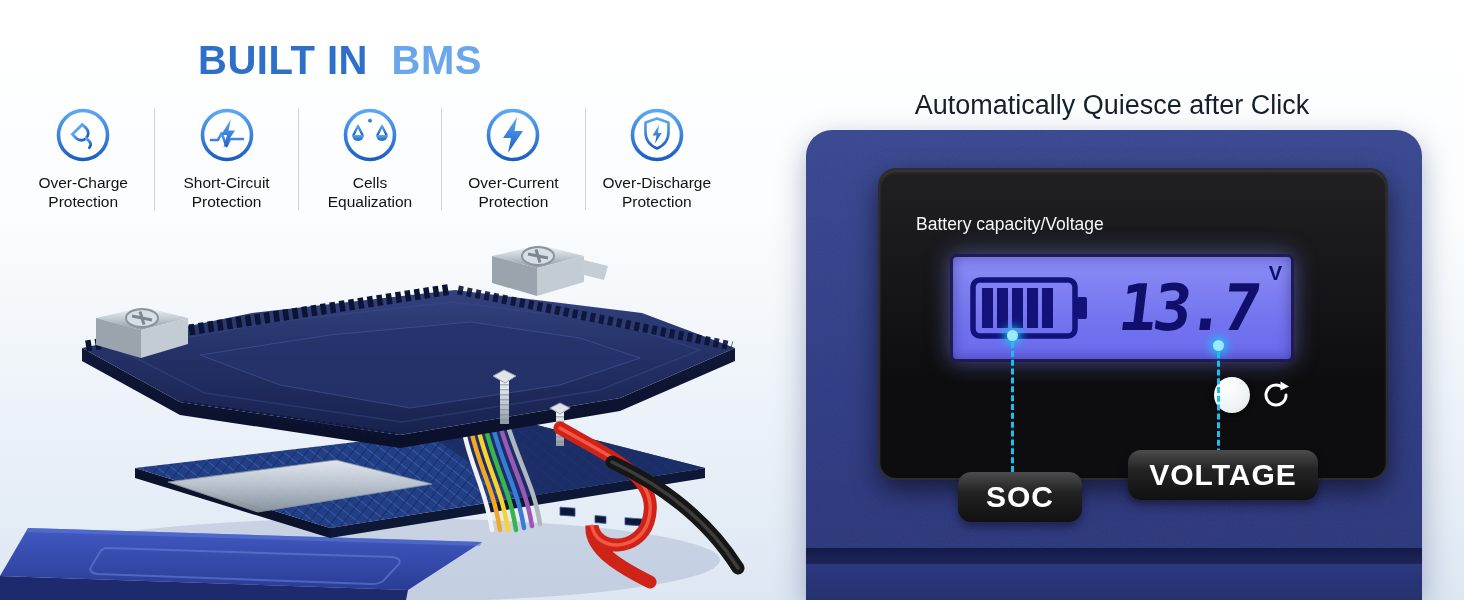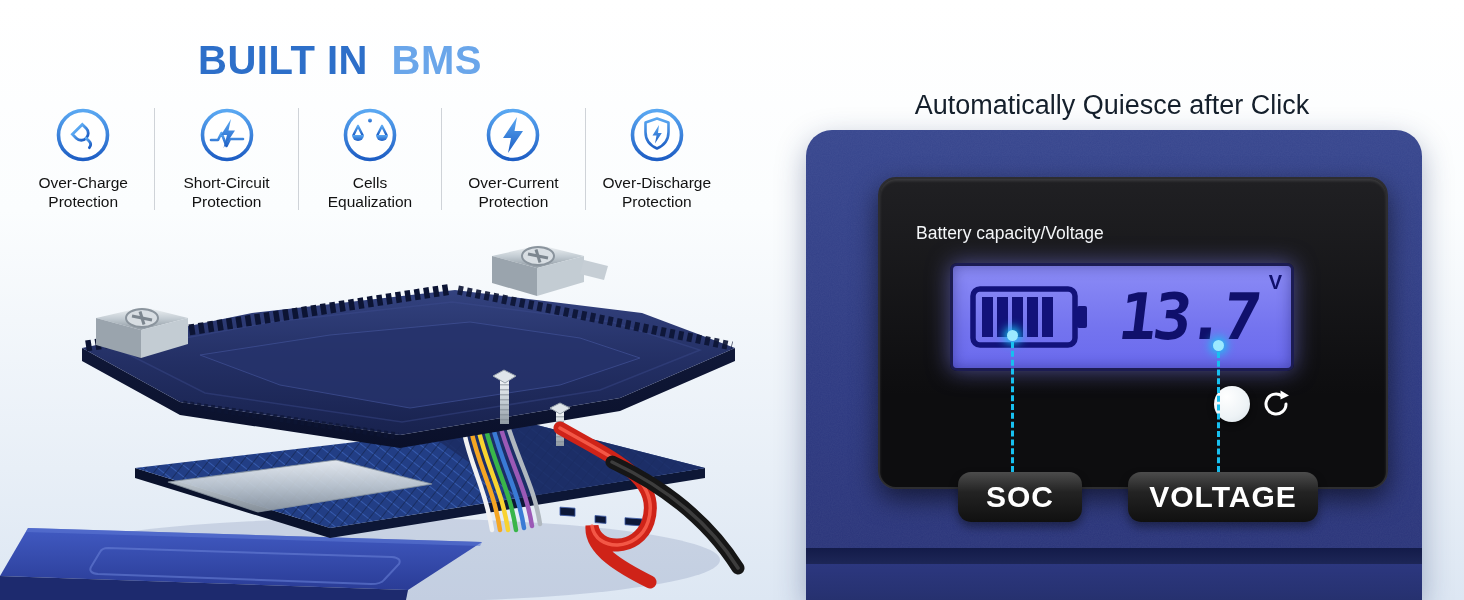--- a/index.html
+++ b/index.html
@@ -45,21 +45,20 @@
   }
   .panel-bottom {
     position: absolute; left: 0; top: 434px; width: 100%; height: 36px;
     background: linear-gradient(180deg, #2c377f 0%, #26316f 100%);
   }
   .module {
     position: absolute; left: 72px; top: 38px; width: 510px; height: 312px;
     border-radius: 18px; border: 2px solid #2d2d30;
     background: linear-gradient(180deg, #202023 0%, #0d0d0f 70%);
     box-shadow: inset 0 2px 3px rgba(255,255,255,0.12), 0 10px 26px rgba(0,0,0,0.55);
-    margin-top: 9px;
   }
   .module-label { position: absolute; left: 36px; top: 44px; color: #f4f6f8; font-size: 17.5px; }
   .lcd {
     position: absolute; left: 70px; top: 84px; width: 344px; height: 108px;
     border-radius: 7px; border: 3px solid #1c1c52;
     background: linear-gradient(180deg, #8c8cf6 0%, #7474ef 60%, #6a6aee 100%);
     box-shadow: 0 0 22px rgba(125,125,245,0.55), inset 0 0 14px rgba(25,25,95,0.45);
     display: flex; align-items: center;
   }
   .lcd-battery { margin-left: 16px; }
@@ -85,21 +84,21 @@
   .glow-dot.soc { left: 1007px; top: 330px; }
   .glow-dot.volt { left: 1213px; top: 340px; }
   .pill {
     position: absolute; height: 50px; border-radius: 13px;
     background: linear-gradient(180deg, #4c4c4c 0%, #232323 40%, #101010 100%);
     box-shadow: 0 5px 10px rgba(0,0,0,0.4);
     display: flex; align-items: center; justify-content: center;
     color: #ffffff; font-weight: 800; font-size: 30px; letter-spacing: 1px;
   }
   .pill.soc { left: 958px; top: 472px; width: 124px; }
-  .pill.volt { left: 1128px; top: 472px; width: 190px; }
+  .pill.volt { left: 1128px; top: 450px; width: 190px; }
 </style>
 </head>
 <body>
 
 <div class="canvas">
 
   <div class="left-title">
     <span class="t-primary">BUILT IN</span>
     <span class="t-secondary">BMS</span>
   </div>

